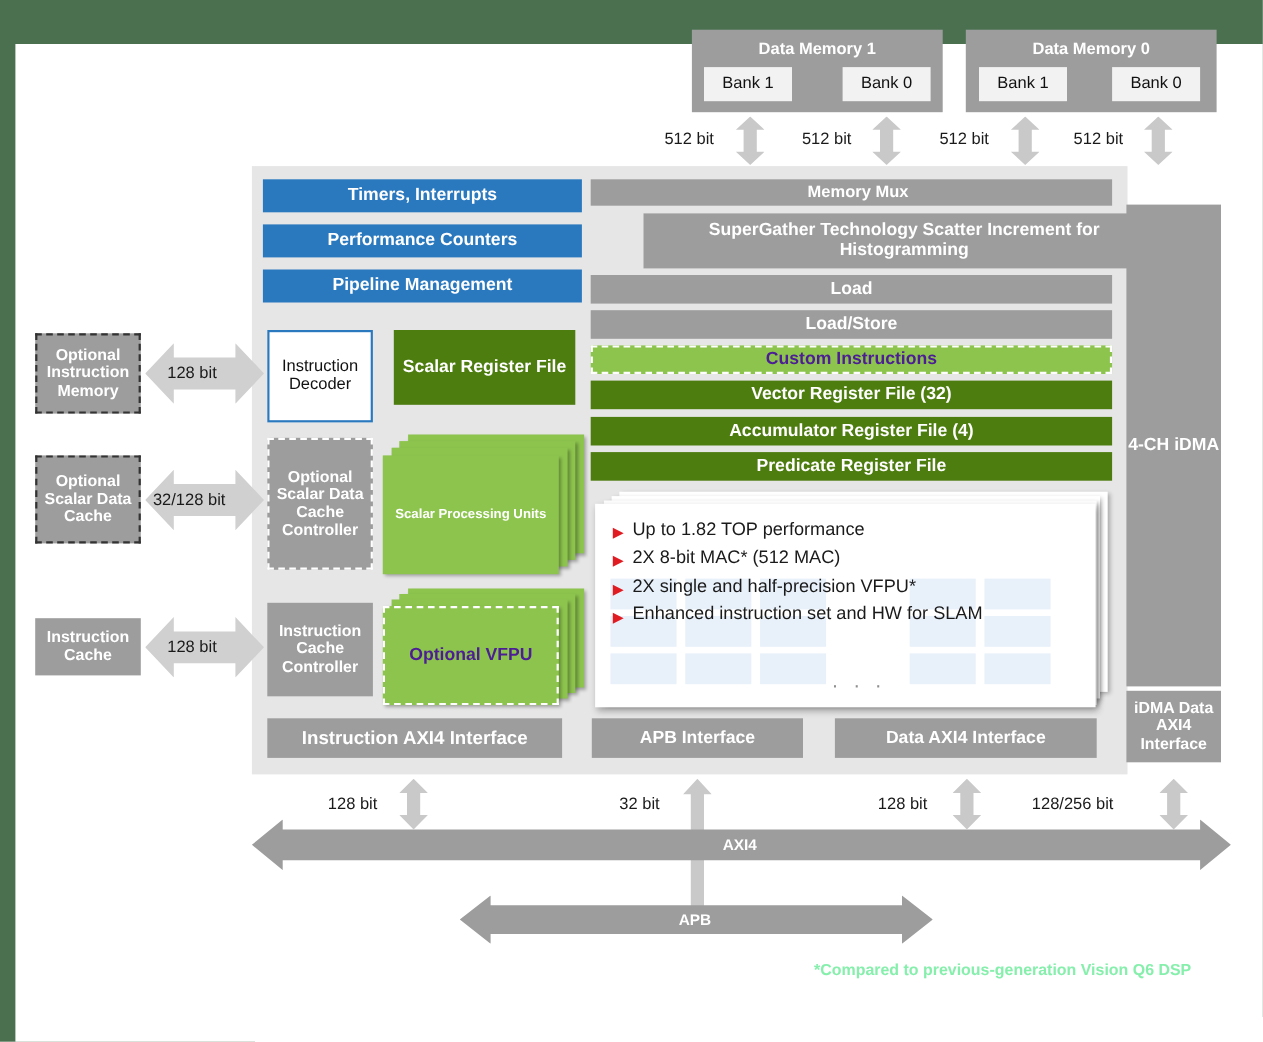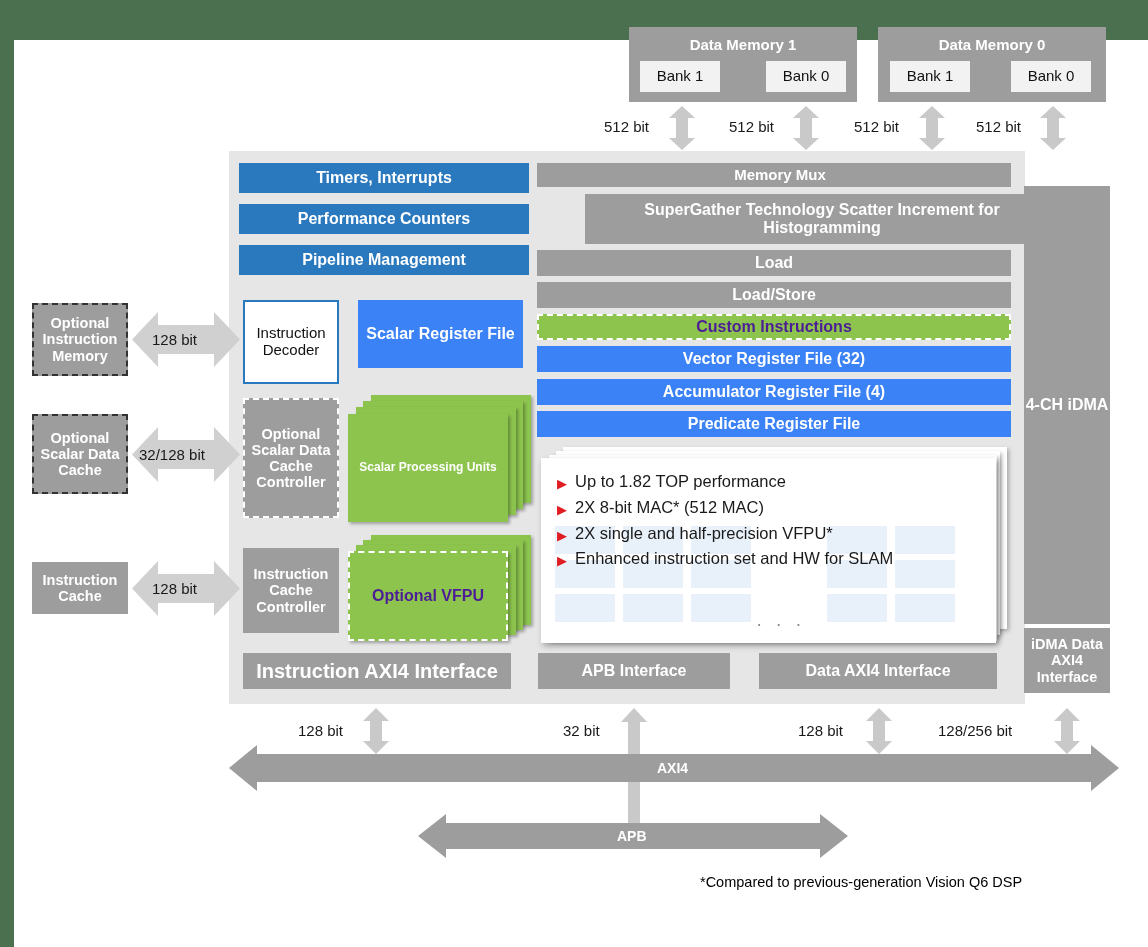--- a/index.html
+++ b/index.html
@@ -17,21 +17,21 @@
   }
 
   
   .blk{position:absolute;box-sizing:border-box;display:flex;align-items:center;
        justify-content:center;text-align:center;line-height:1.12;}
 
   
   .gray        {background:#9d9d9d;color:#ffffff;font-weight:bold;}
   .gray-light  {background:#f2f2f2;color:#111111;}
   .blue        {background:#2a79bf;color:#ffffff;font-weight:bold;}
-  .teal        {background:#3b82f6;color:#ffffff;font-weight:bold;}
+  .teal        {background:#4d7c0f;color:#ffffff;font-weight:bold;}
   .green       {background:#8dc44e;color:#ffffff;font-weight:bold;}
   .white-box   {background:#ffffff;color:#111111;border:2px solid #2a79bf;}
   .dash-gray   {background:#9d9d9d;color:#ffffff;font-weight:bold;border:2px dashed #333333;}
   .dash-gray-w {background:#9d9d9d;color:#ffffff;font-weight:bold;border:2px dashed #ffffff;}
   .dash-green  {background:#8dc44e;color:#4c1d95;font-weight:bold;border:2px dashed #ffffff;}
 
   
   .core-panel{position:absolute;left:229px;top:151px;width:796px;height:553px;background:#e6e6e6;}
 
   
@@ -53,21 +53,21 @@
   .callout .front{position:absolute;left:0;top:11px;width:455px;height:185px;background:#ffffff;
                   box-shadow:2px 3px 6px rgba(0,0,0,.30);overflow:hidden;}
   .gridbg{position:absolute;left:0;top:0;width:100%;height:100%;}
   .gcell{position:absolute;background:#e8f0fa;}
   .bullets{position:absolute;left:16px;top:14px;right:8px;}
   .bullet{display:flex;align-items:flex-start;margin-bottom:6px;}
   .bullet .tri{color:#e11b22;font-size:13px;line-height:1;margin-right:8px;margin-top:5px;}
   .bullet .btxt{font-size:16.5px;color:#1a1a1a;line-height:1.2;}
   .dots{position:absolute;left:215px;top:155px;color:#8e8e8e;font-size:19px;letter-spacing:4px;}
 
-  .footnote{position:absolute;left:700px;top:874px;font-size:14.5px;font-weight:normal;color:#000000;}
+  .footnote{position:absolute;left:740px;top:874px;font-size:14.5px;font-weight:bold;color:#86efac;}
 
   .busLabel{position:absolute;color:#ffffff;font-weight:bold;font-size:14px;}
 </style>
 </head>
 <body>
 
 <div id="stage">
 
   <div class="white-panel"></div>
 
@@ -195,21 +195,21 @@
   <svg class="hArrow" style="left:132px;top:427px;" width="108" height="55" viewBox="0 0 108 55">
     <polygon points="0,27.5 26,0 26,13 82,13 82,0 108,27.5 82,55 82,42 26,42 26,55" fill="#d0d0d0"></polygon>
   </svg>
   <div class="bitlabel" style="left:139px;top:446px;">32/128 bit</div>
 
   <svg class="hArrow" style="left:132px;top:561px;" width="108" height="55" viewBox="0 0 108 55">
     <polygon points="0,27.5 26,0 26,13 82,13 82,0 108,27.5 82,55 82,42 26,42 26,55" fill="#d0d0d0"></polygon>
   </svg>
   <div class="bitlabel" style="left:152px;top:580px;">128 bit</div>
 
-  <div class="blk gray" style="left:243px;top:653px;width:268px;height:36px;font-size:20px;">Instruction AXI4 Interface</div>
+  <div class="blk gray" style="left:243px;top:653px;width:268px;height:36px;font-size:17px;">Instruction AXI4 Interface</div>
   <div class="blk gray" style="left:538px;top:653px;width:192px;height:36px;font-size:16px;">APB Interface</div>
   <div class="blk gray" style="left:759px;top:653px;width:238px;height:36px;font-size:16px;">Data AXI4 Interface</div>
 
   <svg class="vArrow" style="left:363px;top:708px;" width="26" height="46" viewBox="0 0 26 46">
     <polygon points="13,0 26,13 19,13 19,33 26,33 13,46 0,33 7,33 7,13 0,13" fill="#c9c9c9"></polygon>
   </svg>
   <div class="bitlabel" style="left:298px;top:722px;">128 bit</div>
 
   <svg class="vArrow" style="left:621px;top:708px;" width="26" height="130" viewBox="0 0 26 130">
     <polygon points="13,0 26,14 19,14 19,116 26,116 13,130 0,116 7,116 7,14 0,14" fill="#c9c9c9"></polygon>

